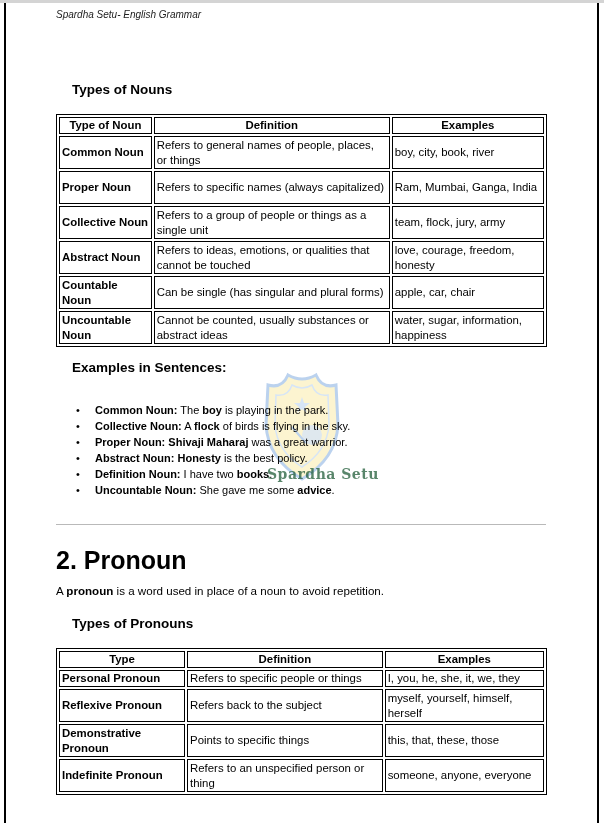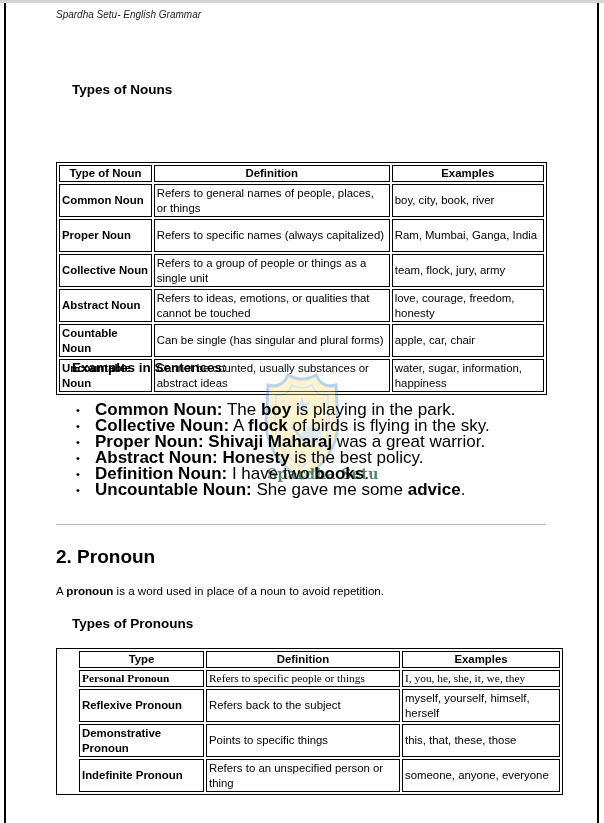--- a/index.html
+++ b/index.html
@@ -10,40 +10,40 @@
     }
     .top-rule { position: absolute; left: 0; top: 0; width: 604px; height: 3px; background: #d4d4d4; }
     .page-edge-left { position: absolute; left: 4px; top: 3px; width: 2px; height: 820px; background: #000; }
     .page-edge-right { position: absolute; left: 597px; top: 3px; width: 2px; height: 820px; background: #000; }
 
     .header-text {
       position: absolute; left: 56px; top: 9px;
       font-style: italic; font-size: 10px; color: #222;
     }
     .h3 { position: absolute; left: 56px; font-weight: bold; font-size: 13.5px; margin-left: 16px; }
-    .h2 { position: absolute; left: 56px; font-weight: bold; font-size: 19px; }
+    .h2 { position: absolute; left: 56px; font-weight: bold; font-size: 25px; }
     .para { position: absolute; left: 56px; font-size: 11.6px; }
 
     table.grid {
       position: absolute; border-collapse: separate; border-spacing: 2px;
       border: 1px solid #000; font-size: 11.4px; table-layout: fixed;
     }
     table.grid th, table.grid td {
       border: 1px solid #000; padding: 0 2px; vertical-align: middle; line-height: 15px;
     }
     table.grid th { font-weight: bold; text-align: center; height: 15px; }
     table.grid td.type { font-weight: bold; }
 
-    #noun-table { left: 56px; top: 114px; width: 491px; margin-top: 48px; }
+    #noun-table { left: 56px; top: 114px; width: 491px; }
     #noun-table td { height: 31px; }
-    #pronoun-table { left: 56px; top: 648px; width: 491px; padding-left: 20px; }
+    #pronoun-table { left: 56px; top: 648px; width: 491px; }
     #pronoun-table td { height: 31px; }
-    #pronoun-table tr.short td { height: 15px; font-family: Liberation Serif, serif; }
+    #pronoun-table tr.short td { height: 15px; }
 
-    .bullets { position: absolute; left: 76px; top: 402px; margin: 0; padding: 0; list-style: none; font-size: 17px; }
+    .bullets { position: absolute; left: 76px; top: 402px; margin: 0; padding: 0; list-style: none; font-size: 11px; }
     .bullets li { height: 16px; line-height: 16px; position: relative; padding-left: 19px; white-space: nowrap; }
     .bullets li::before { content: "\2022"; position: absolute; left: 0; top: 0; font-size: 11px; }
     .bullets b { font-weight: bold; }
 
     .hr { position: absolute; left: 56px; top: 524px; width: 490px; height: 1px; background: #b9b9b9; }
 
     .watermark { position: absolute; left: 258px; top: 367px; width: 88px; height: 120px; opacity: 0.35; pointer-events: none; }
     .watermark-text {
       position: absolute; left: 267px; top: 466px; font-family: "DejaVu Serif", serif; font-weight: bold;
       font-size: 14px; color: #14532d; opacity: 0.7; pointer-events: none; letter-spacing: 0.5px;

